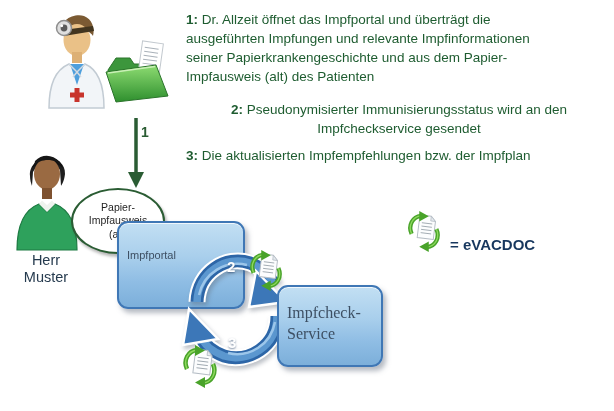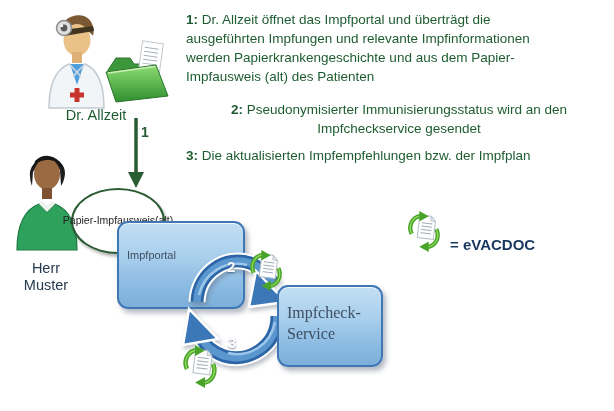--- a/index.html
+++ b/index.html
@@ -15,21 +15,21 @@
   .steps .l{display:block;}
   .steps b{font-weight:bold;}
   
   .lbl{color:#1e5c30;font-size:14.5px;text-align:center;}
   .lbl-dark{color:#253a4e;font-size:14.5px;line-height:17px;text-align:center;}
   
   .bubble{
     left:71px;top:188px;width:90px;height:62px;background:#ffffff;
     border:2.5px solid #2a5c33;border-radius:50%;z-index:1;
     box-shadow:2px 3px 3px rgba(0,0,0,.28);
-    display:flex;flex-direction:row;justify-content:center;align-items:center;
+    display:flex;flex-direction:column;justify-content:center;align-items:center;
     color:#1f1f1f;font-size:10.5px;line-height:13.5px;text-align:center;
   }
   
   .bluebox{
     background:linear-gradient(180deg,#c2dff3 0%,#a9cfec 40%,#8fbde4 70%,#7cafda 100%);
     border:2.5px solid #3f77b5;border-radius:11px;
     box-shadow:3px 4px 5px rgba(110,120,135,.5), inset 0 1px 0 rgba(255,255,255,.75);
     color:#3d4f63;
   }
   .box-impfportal{left:117px;top:221px;width:124px;height:84px;z-index:2;}
@@ -87,39 +87,38 @@
         <line x1="39" y1="12" x2="53" y2="12"></line>
         <line x1="39" y1="16" x2="53" y2="16"></line>
         <line x1="39" y1="20" x2="53" y2="20"></line>
         <line x1="39" y1="24" x2="53" y2="24"></line>
       </g>
     </g>
     <path d="M2,32 L52,25 L64,56 L12,62 Z" fill="url(#foldg)" stroke="#2b742b" stroke-width="1"></path>
     <path d="M4,33 L51,26.5" stroke="#c9f0b6" stroke-width="1.5" fill="none"></path>
   </svg>
 
-  <div class="abs lbl" style="left:56px;top:107px;width:80px;">Dr. Allzeit</div>
 
   <svg class="abs" style="left:125px;top:116px;" width="26" height="74" viewBox="0 0 26 74">
     <line x1="11" y1="2" x2="11" y2="57" stroke="#2a5c33" stroke-width="3.5"></line>
     <polygon points="3,56 19,56 11,72" fill="#2a5c33"></polygon>
   </svg>
   <div class="abs arrow1-label">1</div>
 
   <svg class="abs" style="left:16px;top:146px;" width="62" height="106" viewBox="0 0 62 106">
     <path d="M14,30 C12,8 50,6 49,28 C48,36 46,38 45,40 L44,24 C36,14 24,15 17,26 L16,40 C15,37 14,34 14,30 Z" fill="#1e1e1e"></path>
     <path d="M16,22 C20,8 44,8 47,22 C38,14 25,14 16,22 Z" fill="#111111"></path>
     <ellipse cx="31" cy="28" rx="13" ry="15.5" fill="#9a6a42"></ellipse>
     <path d="M18,20 C24,12 40,12 45,20 L44,16 C36,8 26,8 19,15 Z" fill="#161616"></path>
     <rect x="26" y="42" width="10" height="11" fill="#7e5230"></rect>
     <path d="M1,104 C1,77 10,63 23,58 L31,66 L39,58 C52,63 61,77 61,104 Z" fill="#2ea15c" stroke="#1d7a42" stroke-width="1.2"></path>
     <path d="M23,58 L31,66 L39,58 L36,54.5 L31,59 L26,54.5 Z" fill="#eef3ee"></path>
   </svg>
 
-  <div class="abs lbl-dark" style="left:16px;top:260px;width:60px;">Herr Muster</div>
+  <div class="abs lbl-dark" style="left:16px;top:252px;width:60px;">Herr Muster</div>
 
   <div class="abs bubble">
     <span>Papier-</span>
     <span>Impfausweis</span>
     <span>(alt)</span>
   </div>
 
   <div class="abs bluebox box-impfportal">
     <span class="boxlabel">Impfportal</span>
   </div>
@@ -205,21 +204,21 @@
     <path d="M34,20 C38,29 33,38 24,39" fill="none" stroke="#49a32a" stroke-width="4.5"></path>
     <path d="M34,20 C38,29 33,38 24,39" fill="none" stroke="#8ed95e" stroke-width="1.4"></path>
     <polygon points="26,33 16,38.5 26,44" fill="#49a32a"></polygon>
   </svg>
   <div class="abs legend-text">= eVACDOC</div>
 
   <div class="abs steps">
     <p>
       <span class="l"><b>1:</b><span> Dr. Allzeit öffnet das Impfportal und überträgt die</span></span>
       <span class="l">ausgeführten Impfungen und relevante Impfinformationen</span>
-      <span class="l">werden Papierkrankengeschichte und aus dem Papier-</span>
+      <span class="l">seiner Papierkrankengeschichte und aus dem Papier-</span>
       <span class="l">Impfausweis (alt) des Patienten</span>
     </p>
     <p style="margin-bottom:8px;text-align:center;">
       <span class="l"><b>2:</b><span> Pseudonymisierter Immunisierungsstatus wird an den</span></span>
       <span class="l">Impfcheckservice gesendet</span>
     </p>
     <p class="last">
       <span class="l"><b>3:</b><span> Die aktualisierten Impfempfehlungen bzw. der Impfplan</span></span>
     </p>
   </div>

